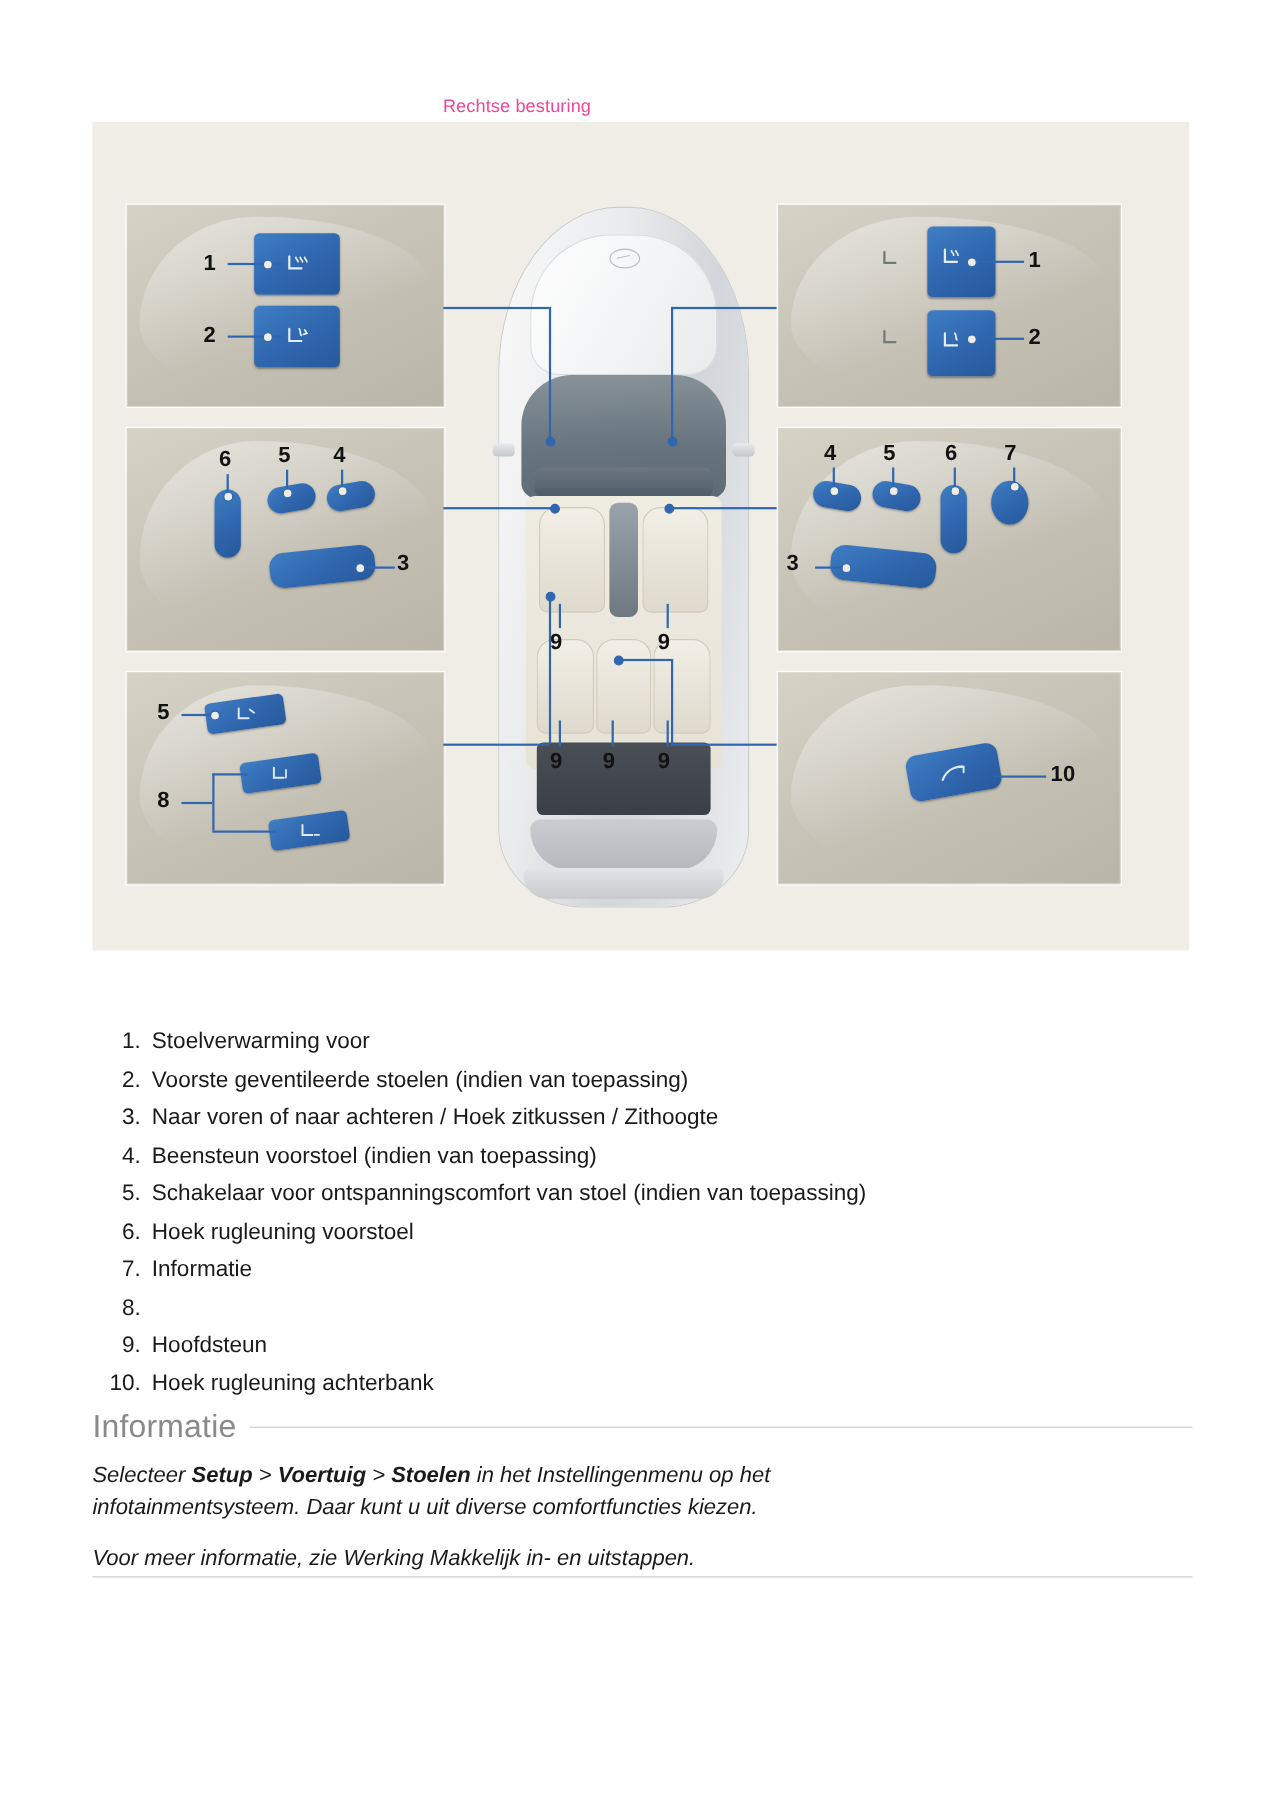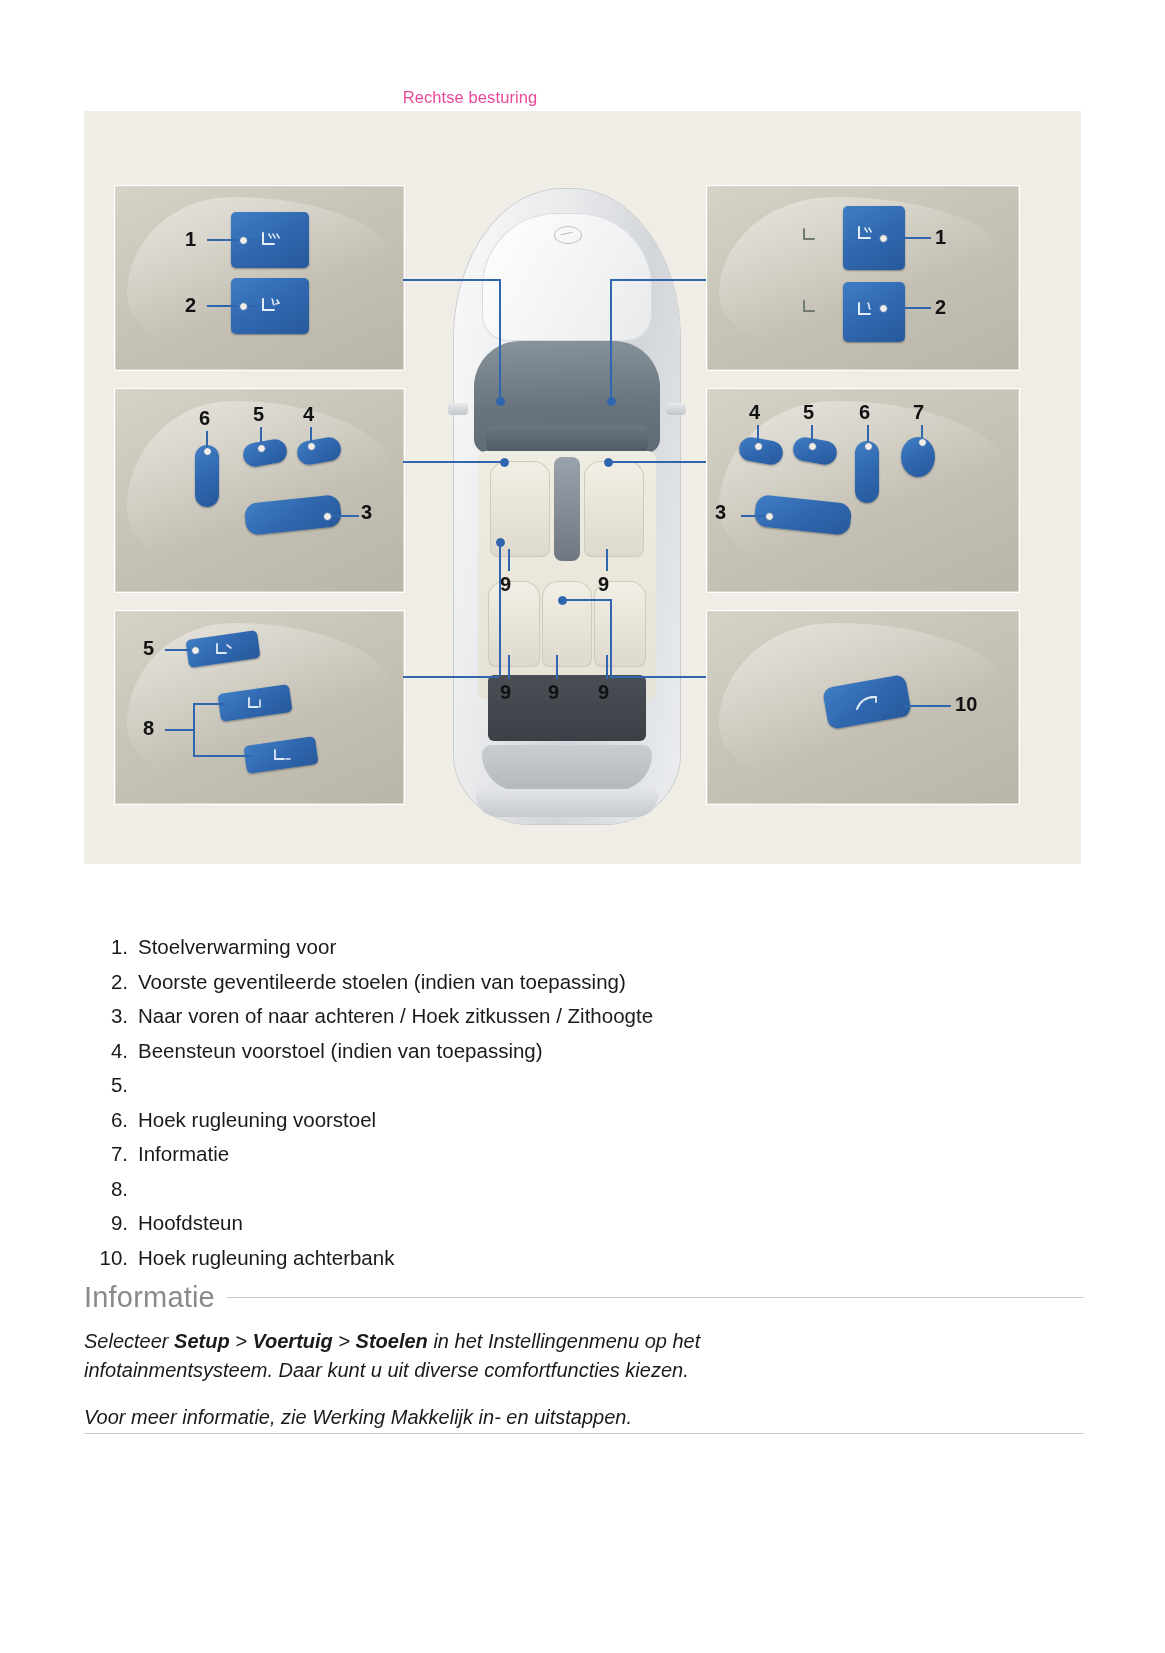--- a/index.html
+++ b/index.html
@@ -522,20 +522,21 @@
     <div class="list-item">
       <span class="idx">3.</span>
       <span>Naar voren of naar achteren / Hoek zitkussen / Zithoogte</span>
     </div>
     <div class="list-item">
       <span class="idx">4.</span>
       <span>Beensteun voorstoel (indien van toepassing)</span>
     </div>
     <div class="list-item">
       <span class="idx">5.</span>
+      <span>Schakelaar voor ontspanningscomfort van stoel (indien van toepassing)</span>
     </div>
     <div class="list-item">
       <span class="idx">6.</span>
       <span>Hoek rugleuning voorstoel</span>
     </div>
     <div class="list-item">
       <span class="idx">7.</span>
       <span>Informatie</span>
     </div>
     <div class="list-item">

